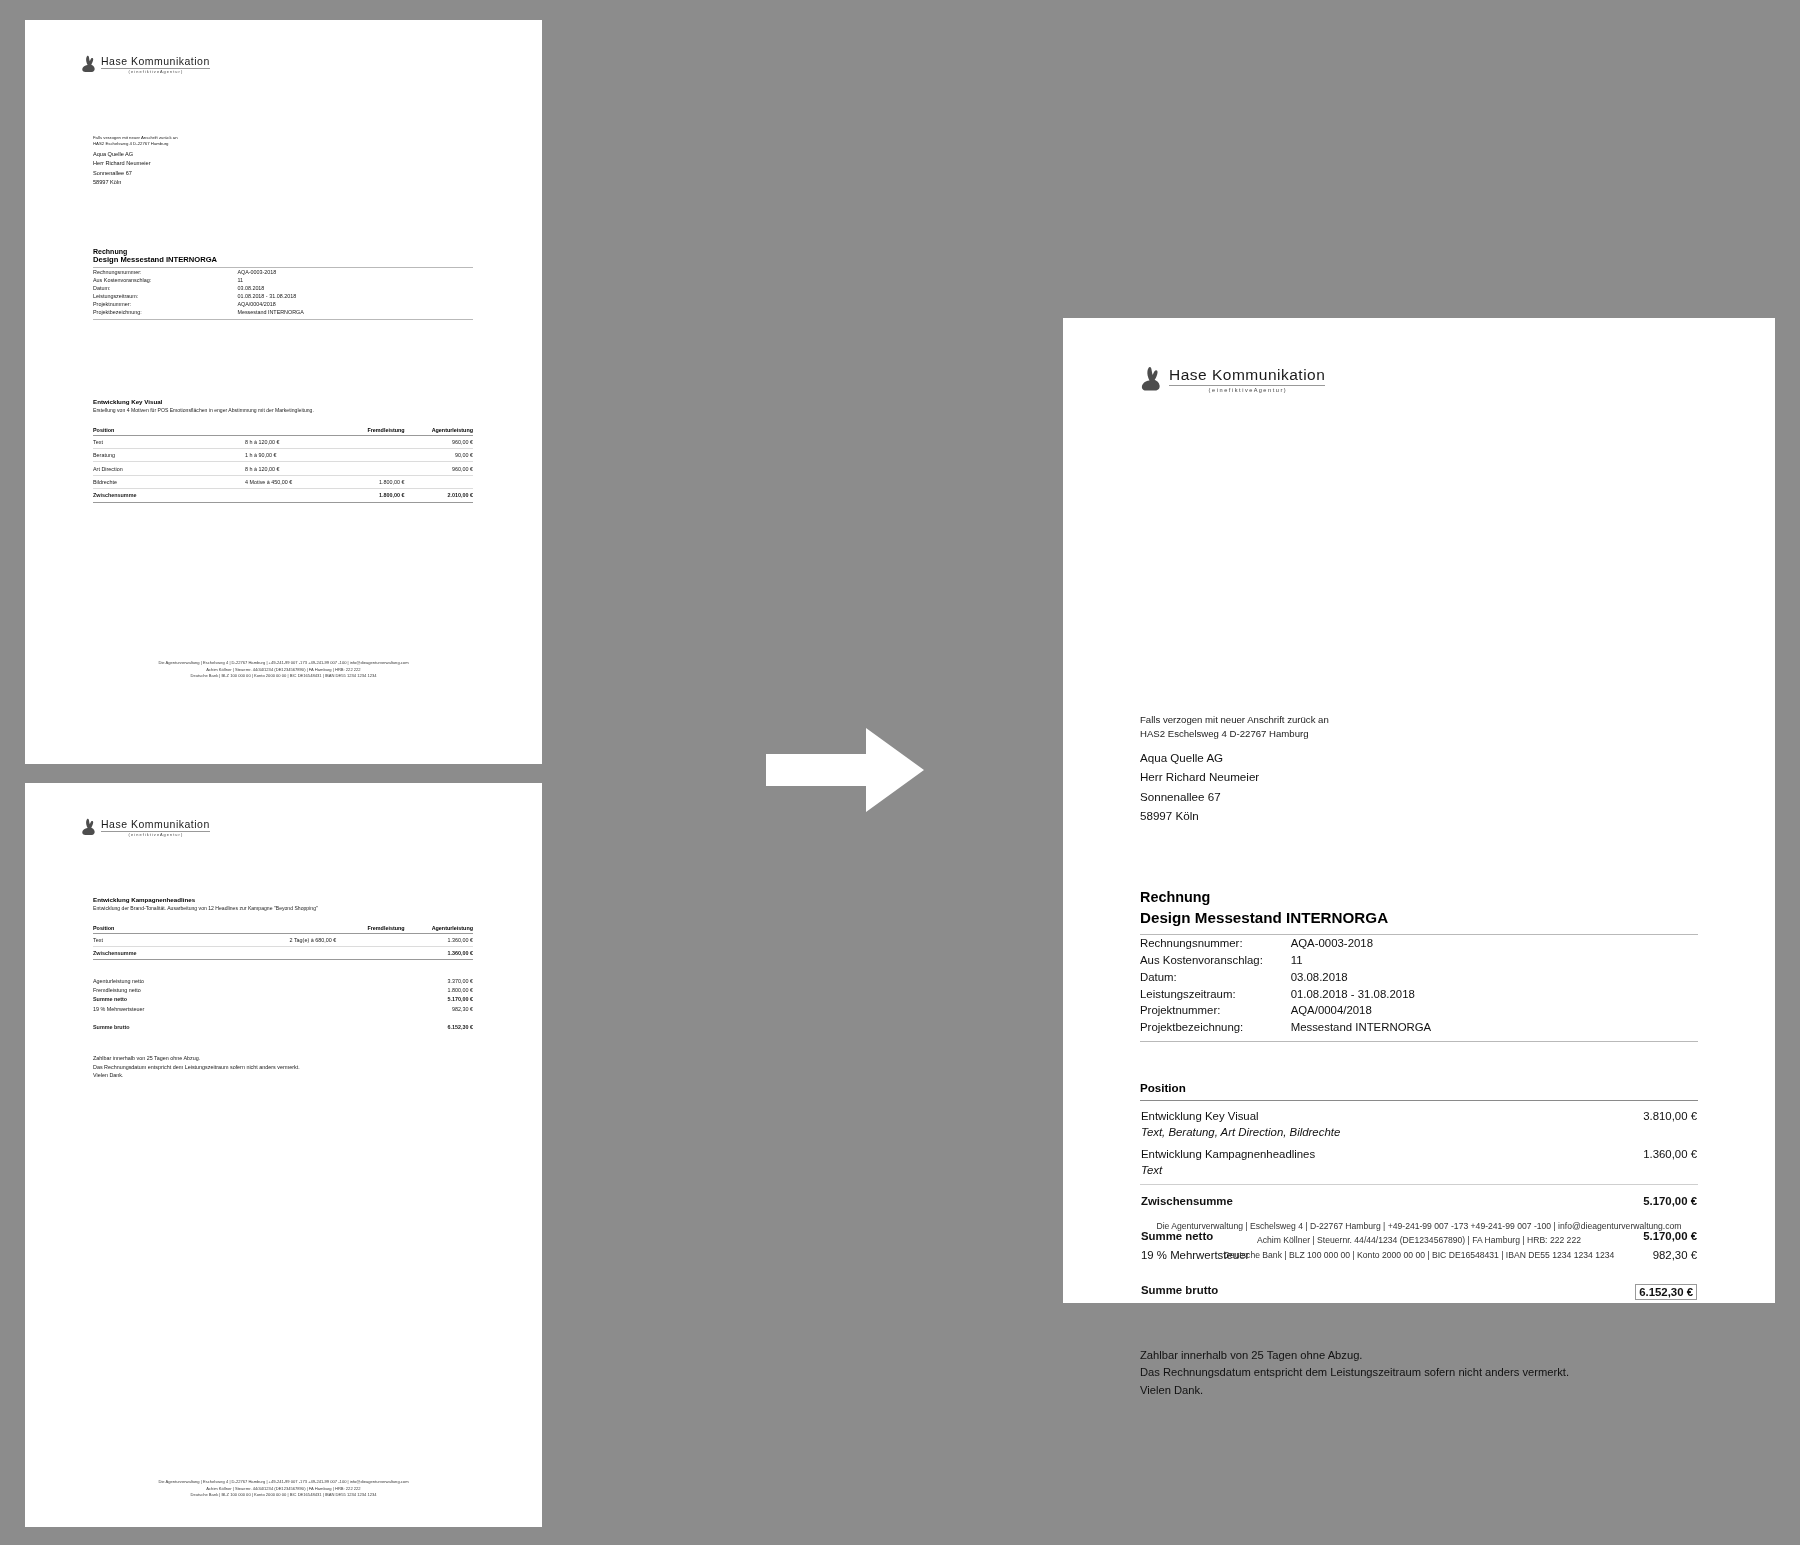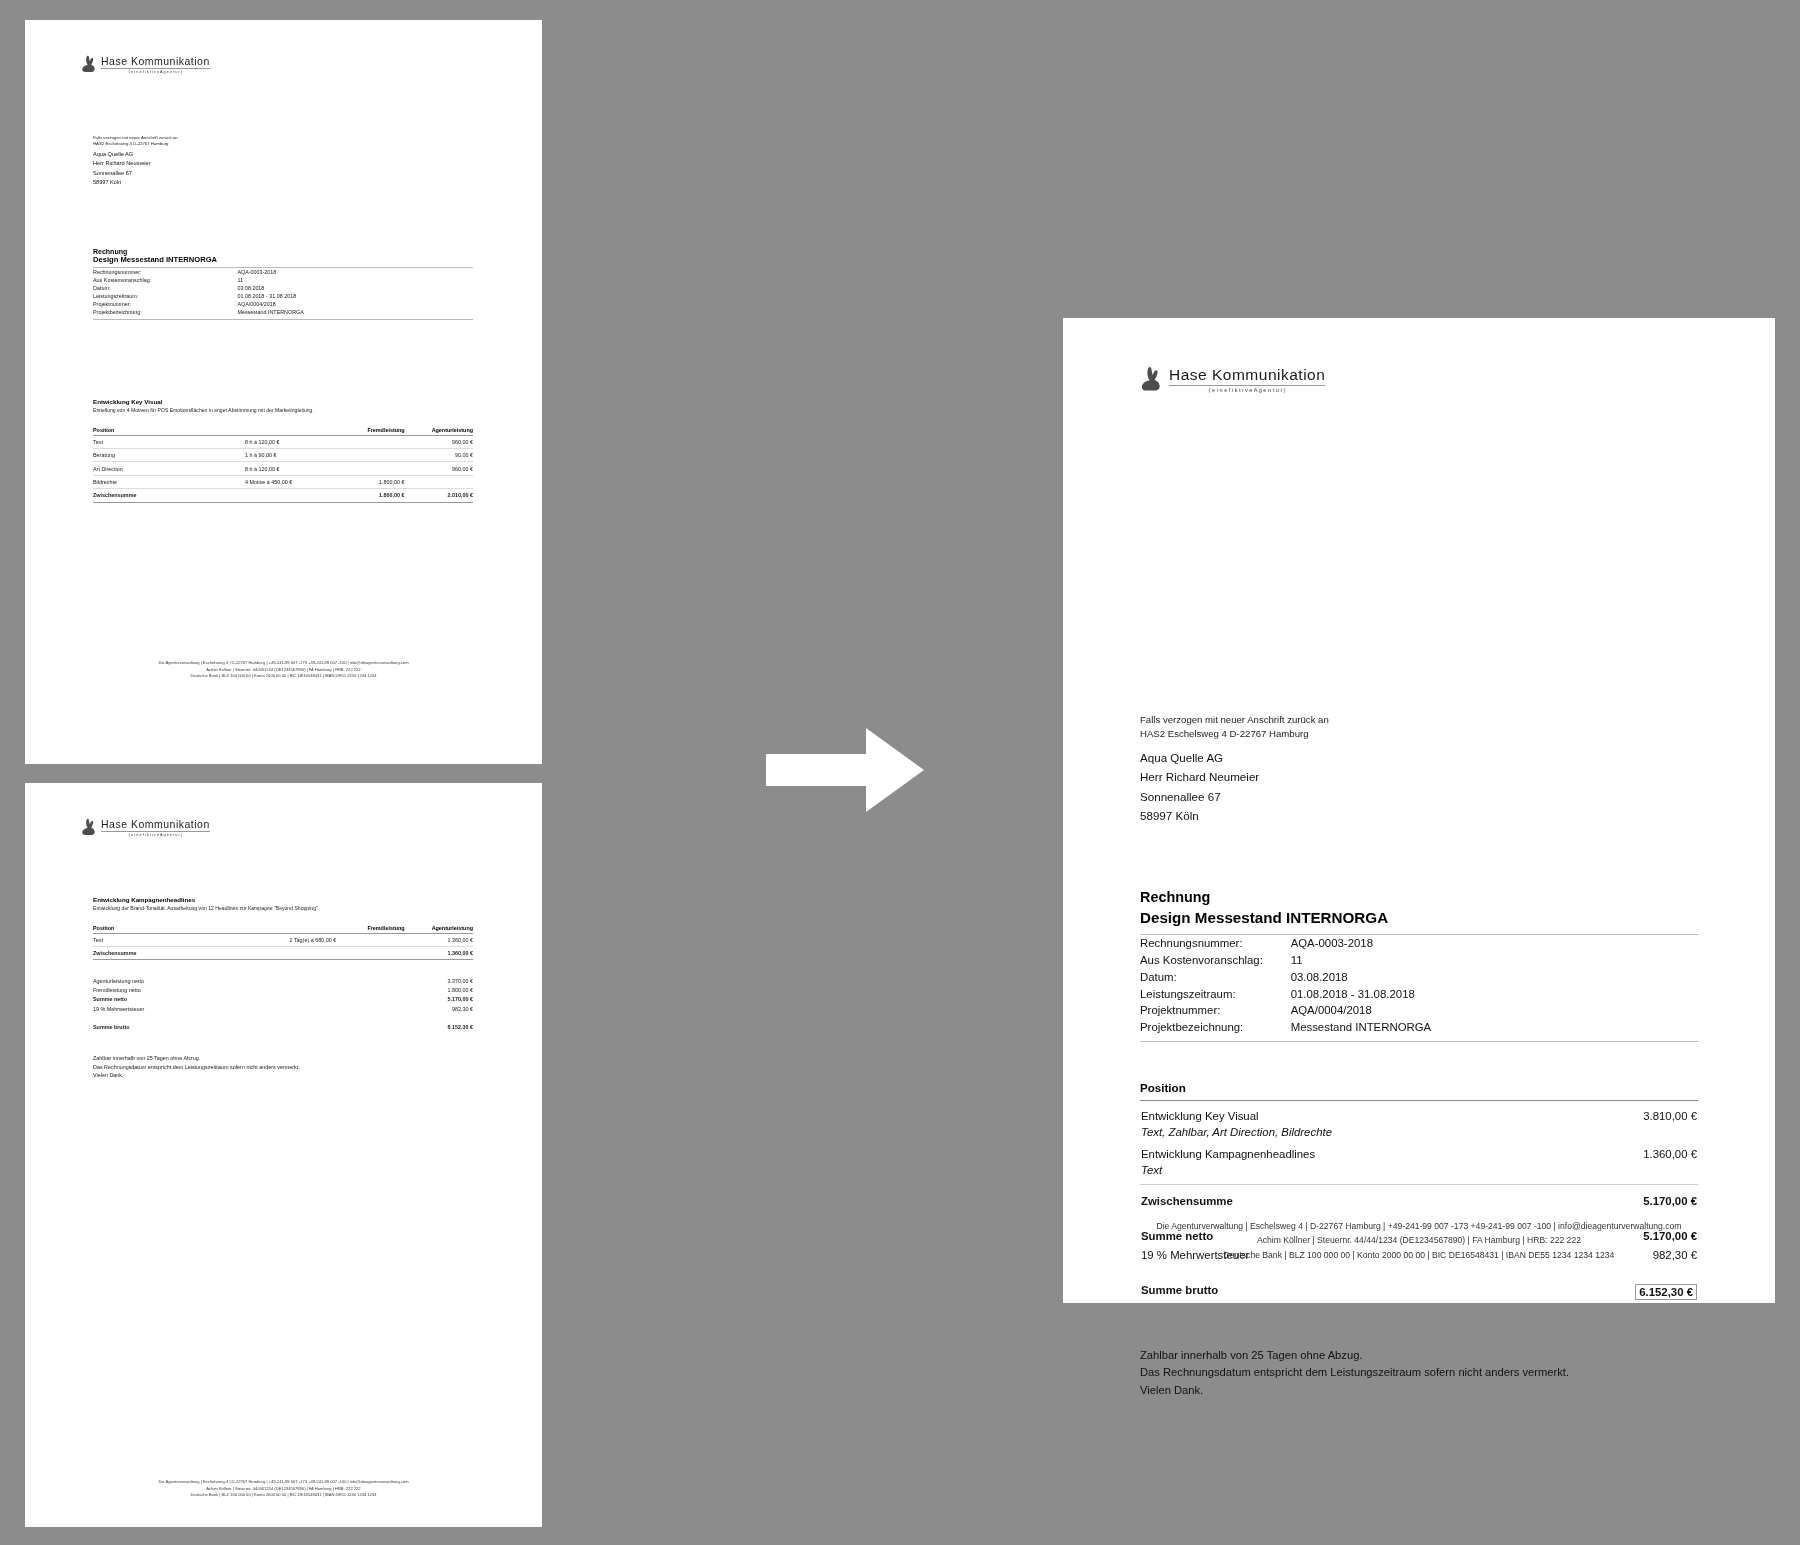--- a/index.html
+++ b/index.html
@@ -417,21 +417,21 @@
             <th style="width:72%;">Position</th>
             <th class="num" style="width:28%;"></th>
           </tr>
         </thead>
         <tbody>
           <tr class="row-pad-top">
             <td>Entwicklung Key Visual</td>
             <td class="num">3.810,00 €</td>
           </tr>
           <tr>
-            <td class="b-desc" style="padding-top:3px;">Text, Zahlbar, Art Direction, Bildrechte</td>
+            <td class="b-desc" style="padding-top:3px;">Text, Beratung, Art Direction, Bildrechte</td>
             <td></td>
           </tr>
           <tr class="row-pad-top">
             <td>Entwicklung Kampagnenheadlines</td>
             <td class="num">1.360,00 €</td>
           </tr>
           <tr class="row-sub">
             <td class="b-desc" style="padding-top:3px;">Text</td>
             <td></td>
           </tr>

